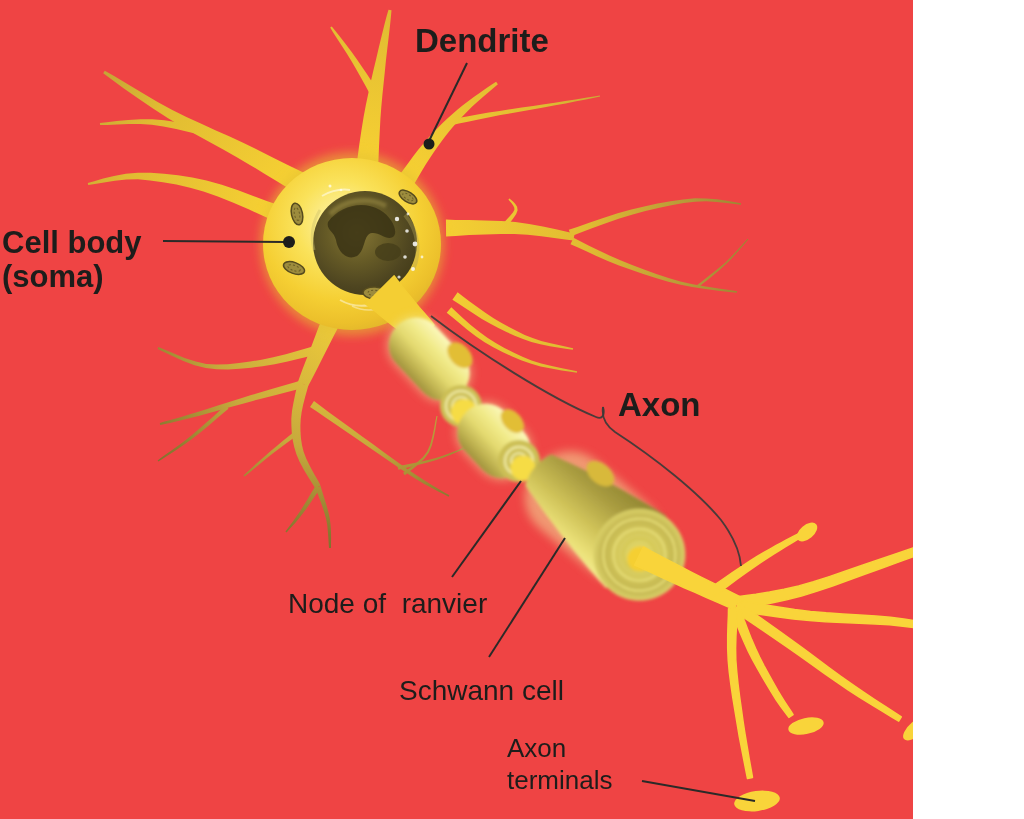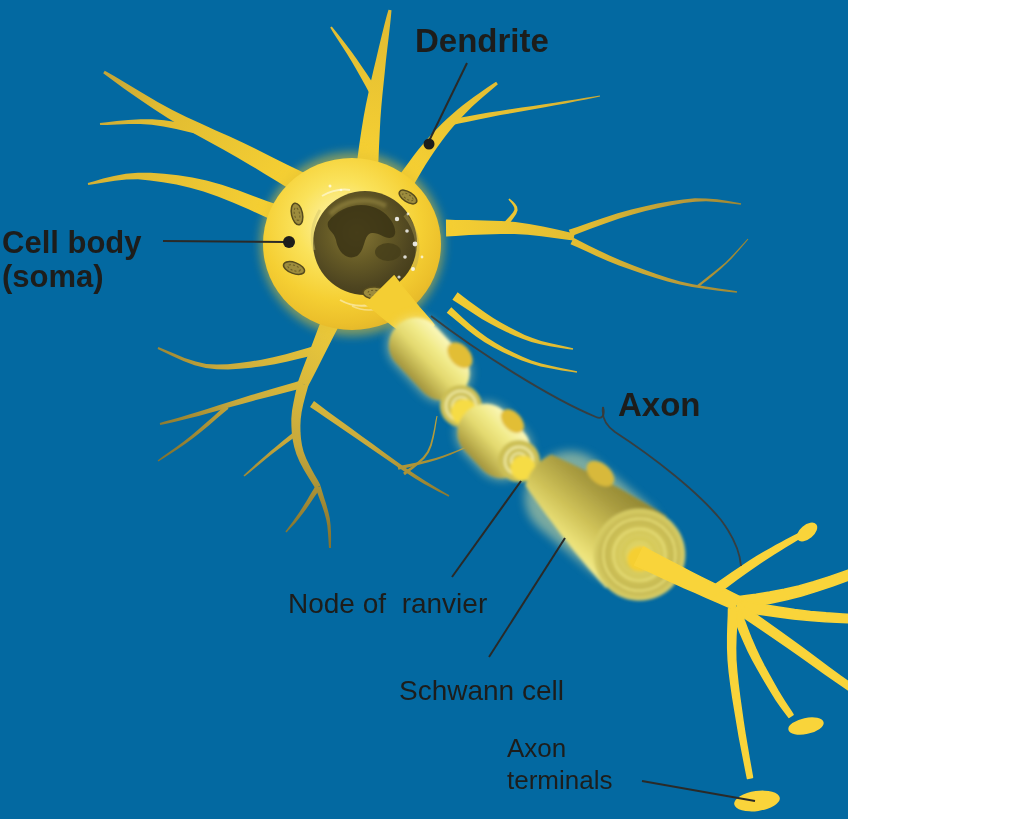--- a/index.html
+++ b/index.html
@@ -1,16 +1,16 @@
 <!DOCTYPE html>
 <html lang="en"><head>
 <meta charset="utf-8">
 <style>
   html,body{margin:0;padding:0;background:#ffffff;}
-  .stage{position:relative;width:848px;height:819px;background:#0369a1;overflow:hidden;}
+  .stage{position:relative;width:913px;height:819px;background:#ef4444;overflow:hidden;}
   svg{display:block;}
   .lbl-b{font-family:"Liberation Sans","DejaVu Sans",sans-serif;font-weight:700;font-size:33px;fill:#1d1d1b;}
   .lbl-b2{font-family:"Liberation Sans","DejaVu Sans",sans-serif;font-weight:700;font-size:31px;fill:#1d1d1b;}
   .lbl-r{font-family:"Liberation Sans","DejaVu Sans",sans-serif;font-weight:400;font-size:28px;fill:#1d1d1b;}
   .lbl-s{font-family:"Liberation Sans","DejaVu Sans",sans-serif;font-weight:400;font-size:26px;fill:#1d1d1b;}
   .leader{stroke:#2a2a28;stroke-width:2;fill:none;}
   .brace{stroke:#3b3b38;stroke-width:1.8;fill:none;opacity:.92;}
 </style>
 </head>
 <body>

